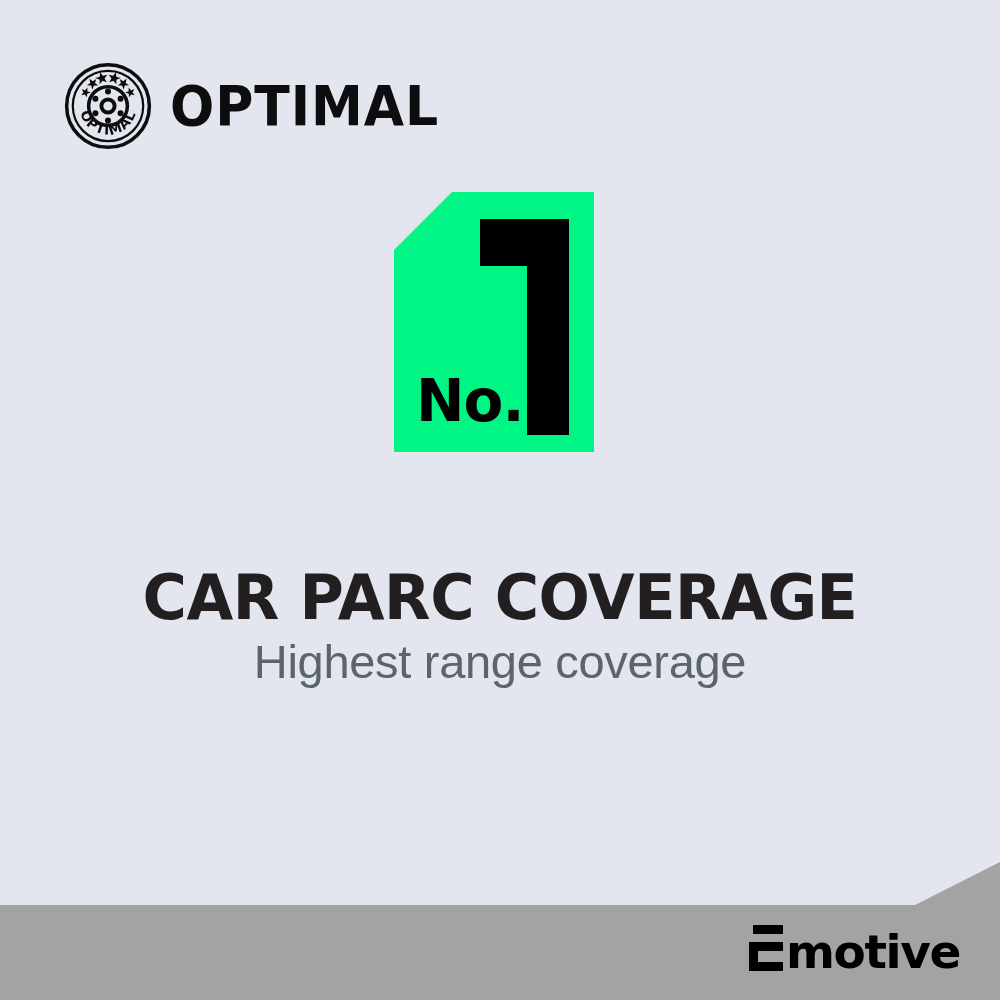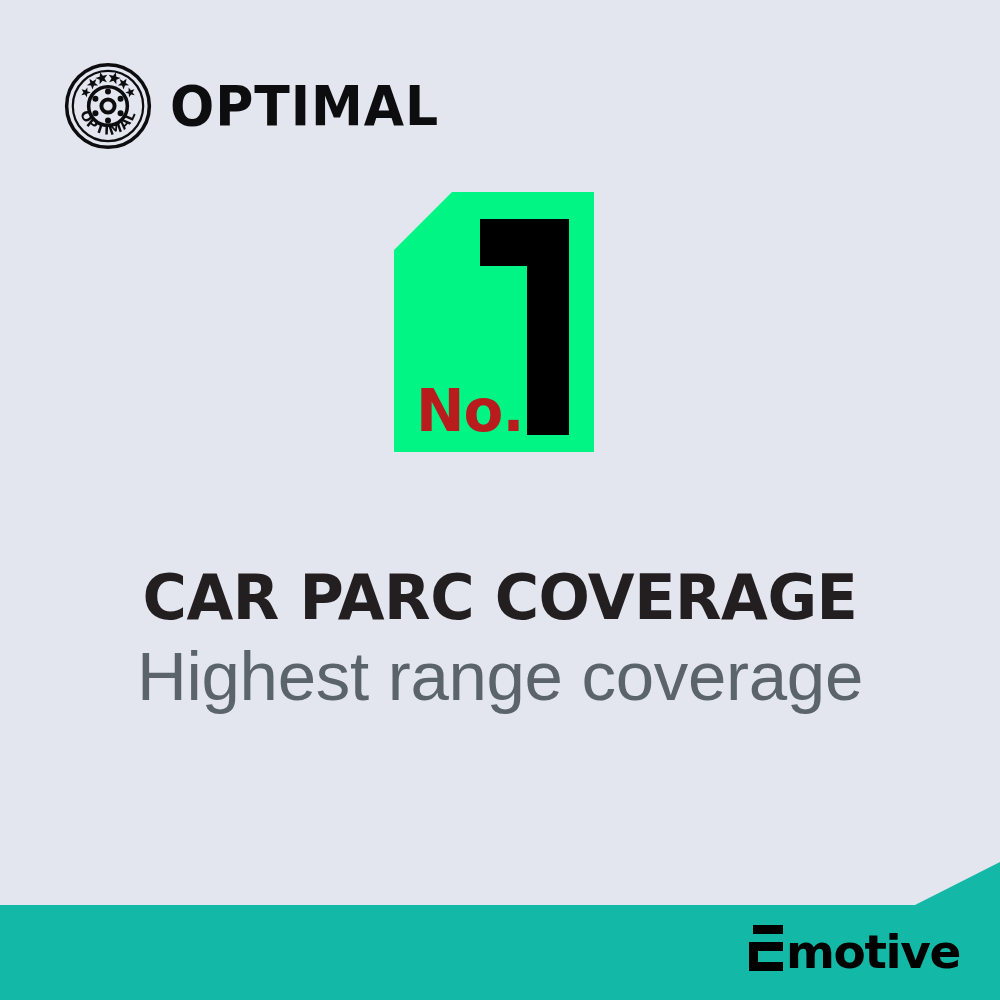--- a/index.html
+++ b/index.html
@@ -77,26 +77,26 @@
     position: absolute;
     right: 0;
     top: 0;
     width: 42px;
     height: 216px;
     background: #000000;
   }
   .badge-prefix {
     position: absolute;
     left: 22px;
-    bottom: 12px;
+    bottom: 22px;
     font-family: "DejaVu Sans", sans-serif;
     font-weight: bold;
     font-size: 58px;
     line-height: 1;
-    color: #b91c1c;
+    color: #000000;
     letter-spacing: -1px;
   }
 
   
   .headline {
     position: absolute;
     left: 0;
     top: 524px;
     width: 1000px;
     text-align: center;
@@ -109,37 +109,37 @@
     transform: scaleX(0.96);
   }
   .subtitle {
     position: absolute;
     left: 0;
     top: 630px;
     width: 1000px;
     text-align: center;
     font-family: "Liberation Sans", sans-serif;
     font-weight: normal;
-    font-size: 69px;
+    font-size: 47px;
     line-height: 1.37;
     color: #5c646b;
     letter-spacing: -0.3px;
   }
   .subtitle .line {
     display: block;
   }
 
   
   .footer-banner {
     position: absolute;
     left: 0;
     top: 862px;
     width: 1000px;
     height: 138px;
-    background: #14b8a6;
+    background: #a3a3a3;
     -webkit-clip-path: polygon(0 43px, 915px 43px, 1000px 0, 1000px 100%, 0 100%);
     clip-path: polygon(0 43px, 915px 43px, 1000px 0, 1000px 100%, 0 100%);
   }
   .footer-logo {
     position: absolute;
     right: 40px;
     bottom: 29px;
     display: flex;
     align-items: flex-end;
     height: 46px;

